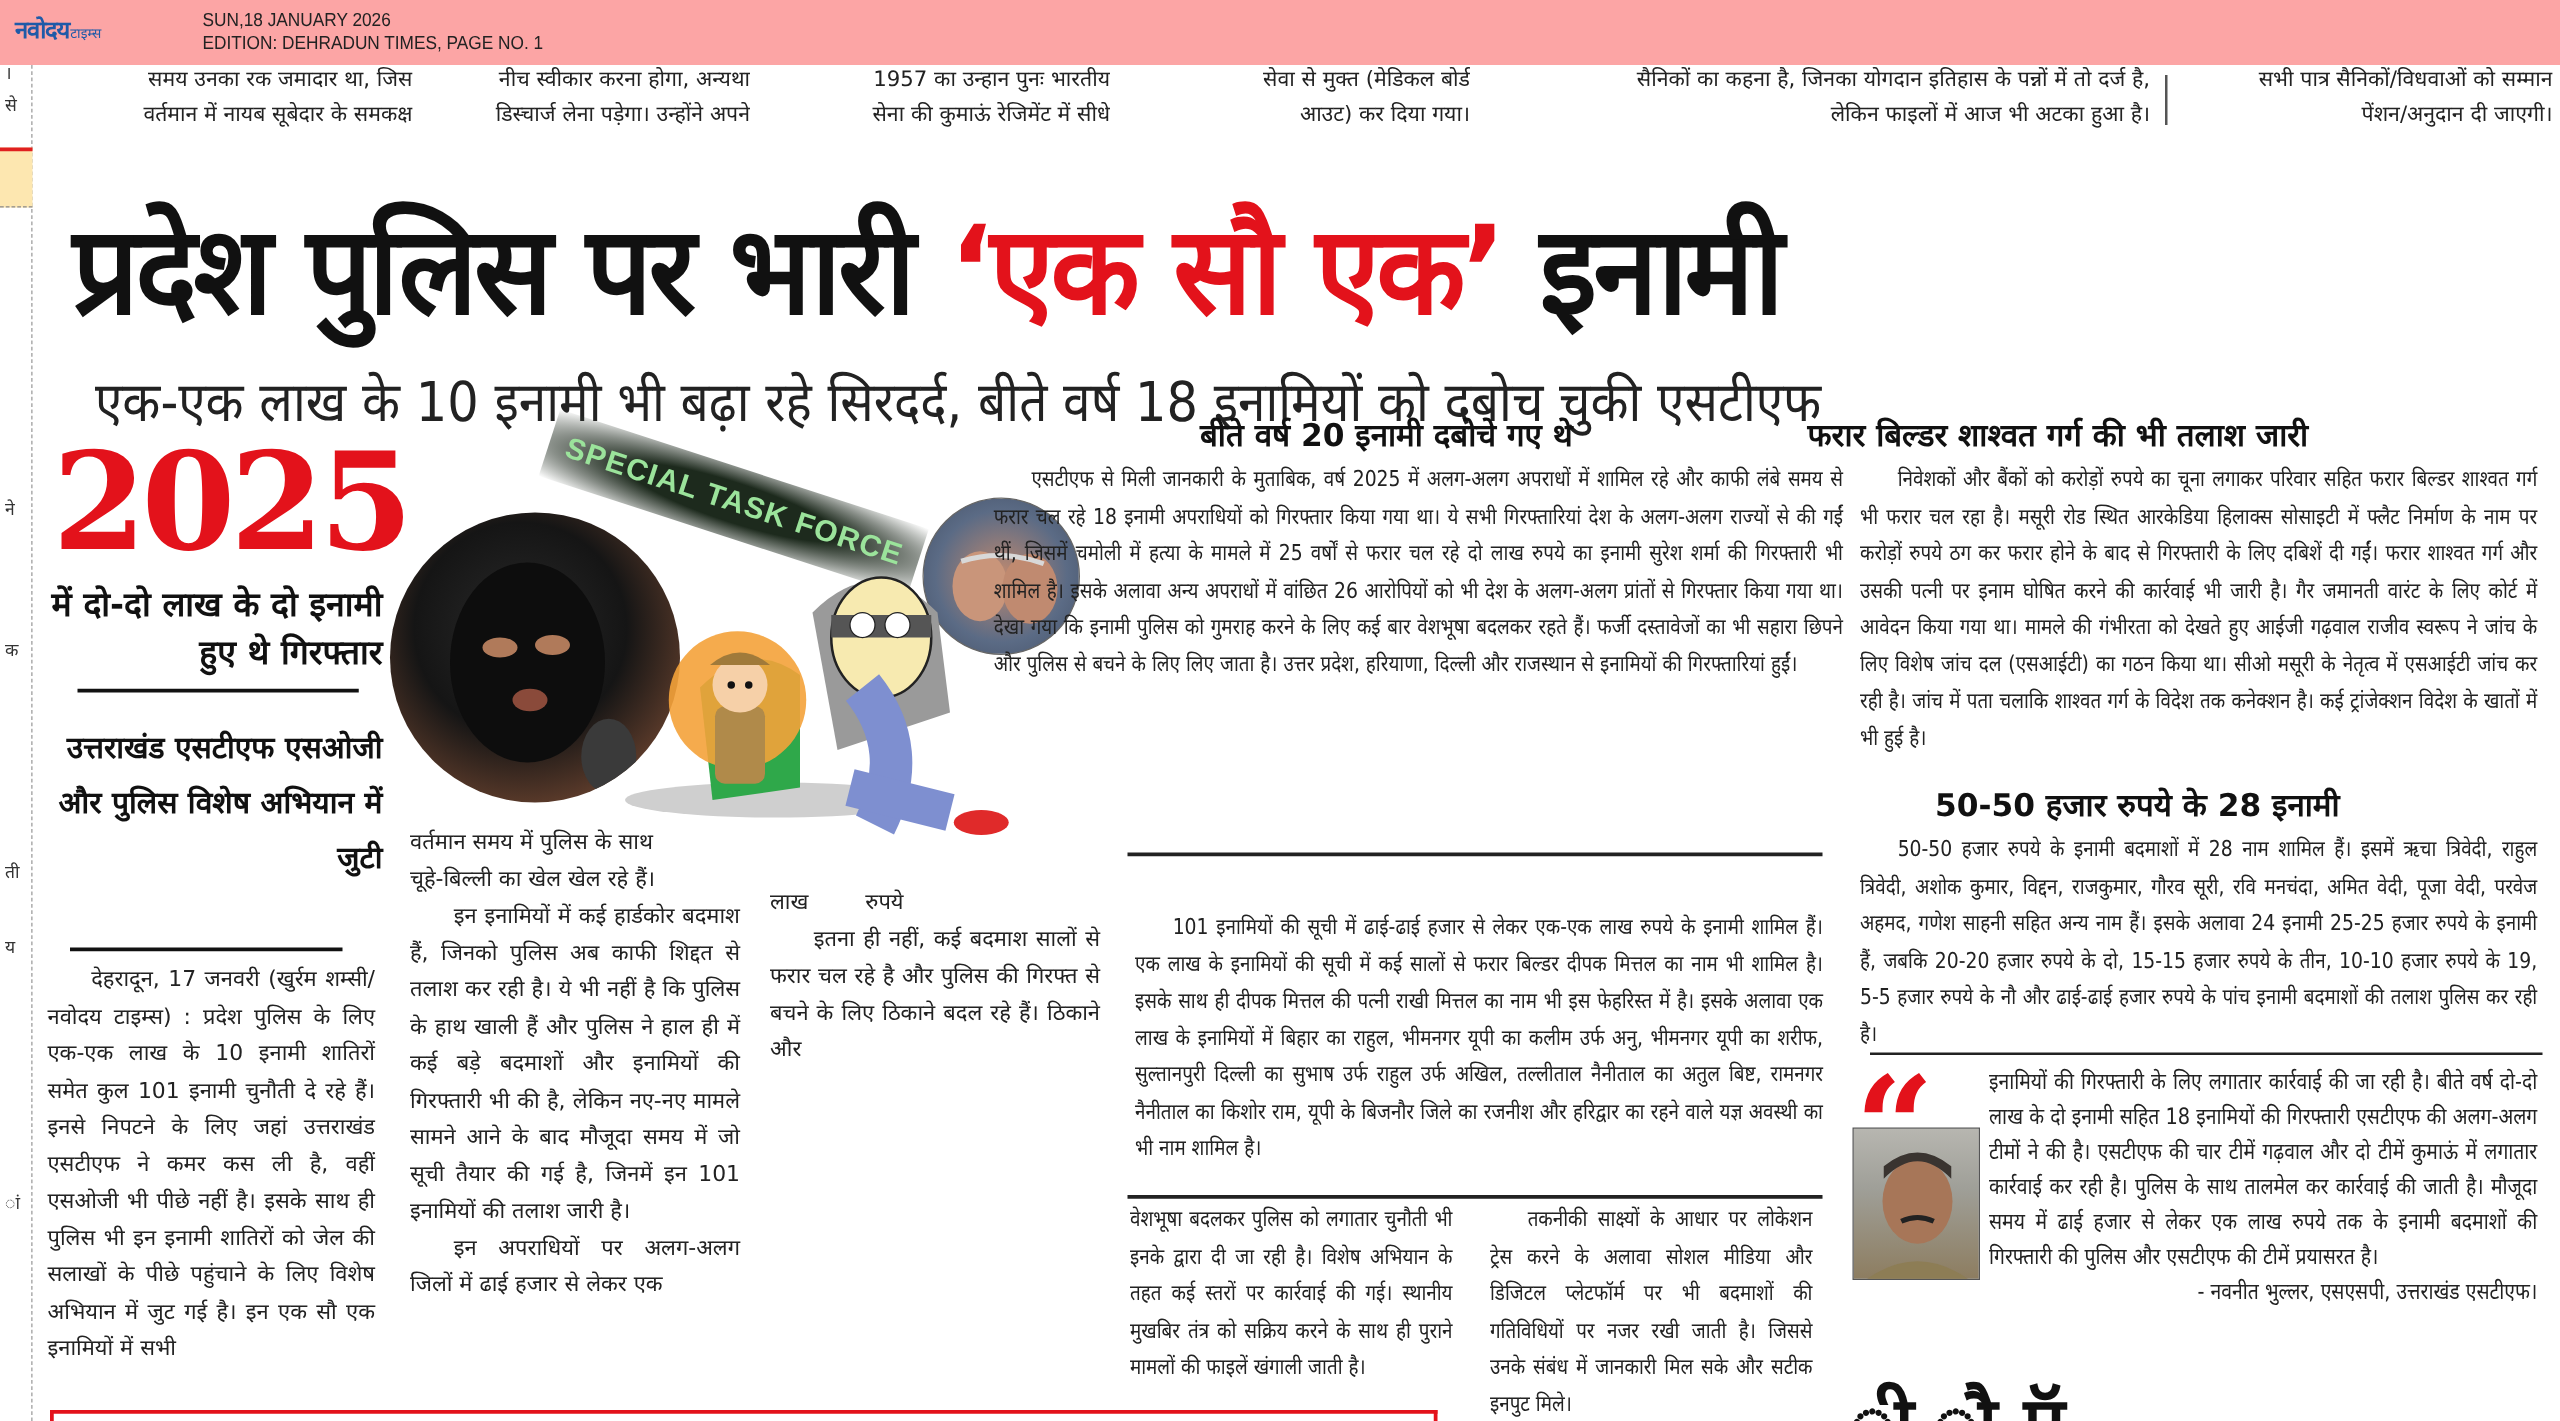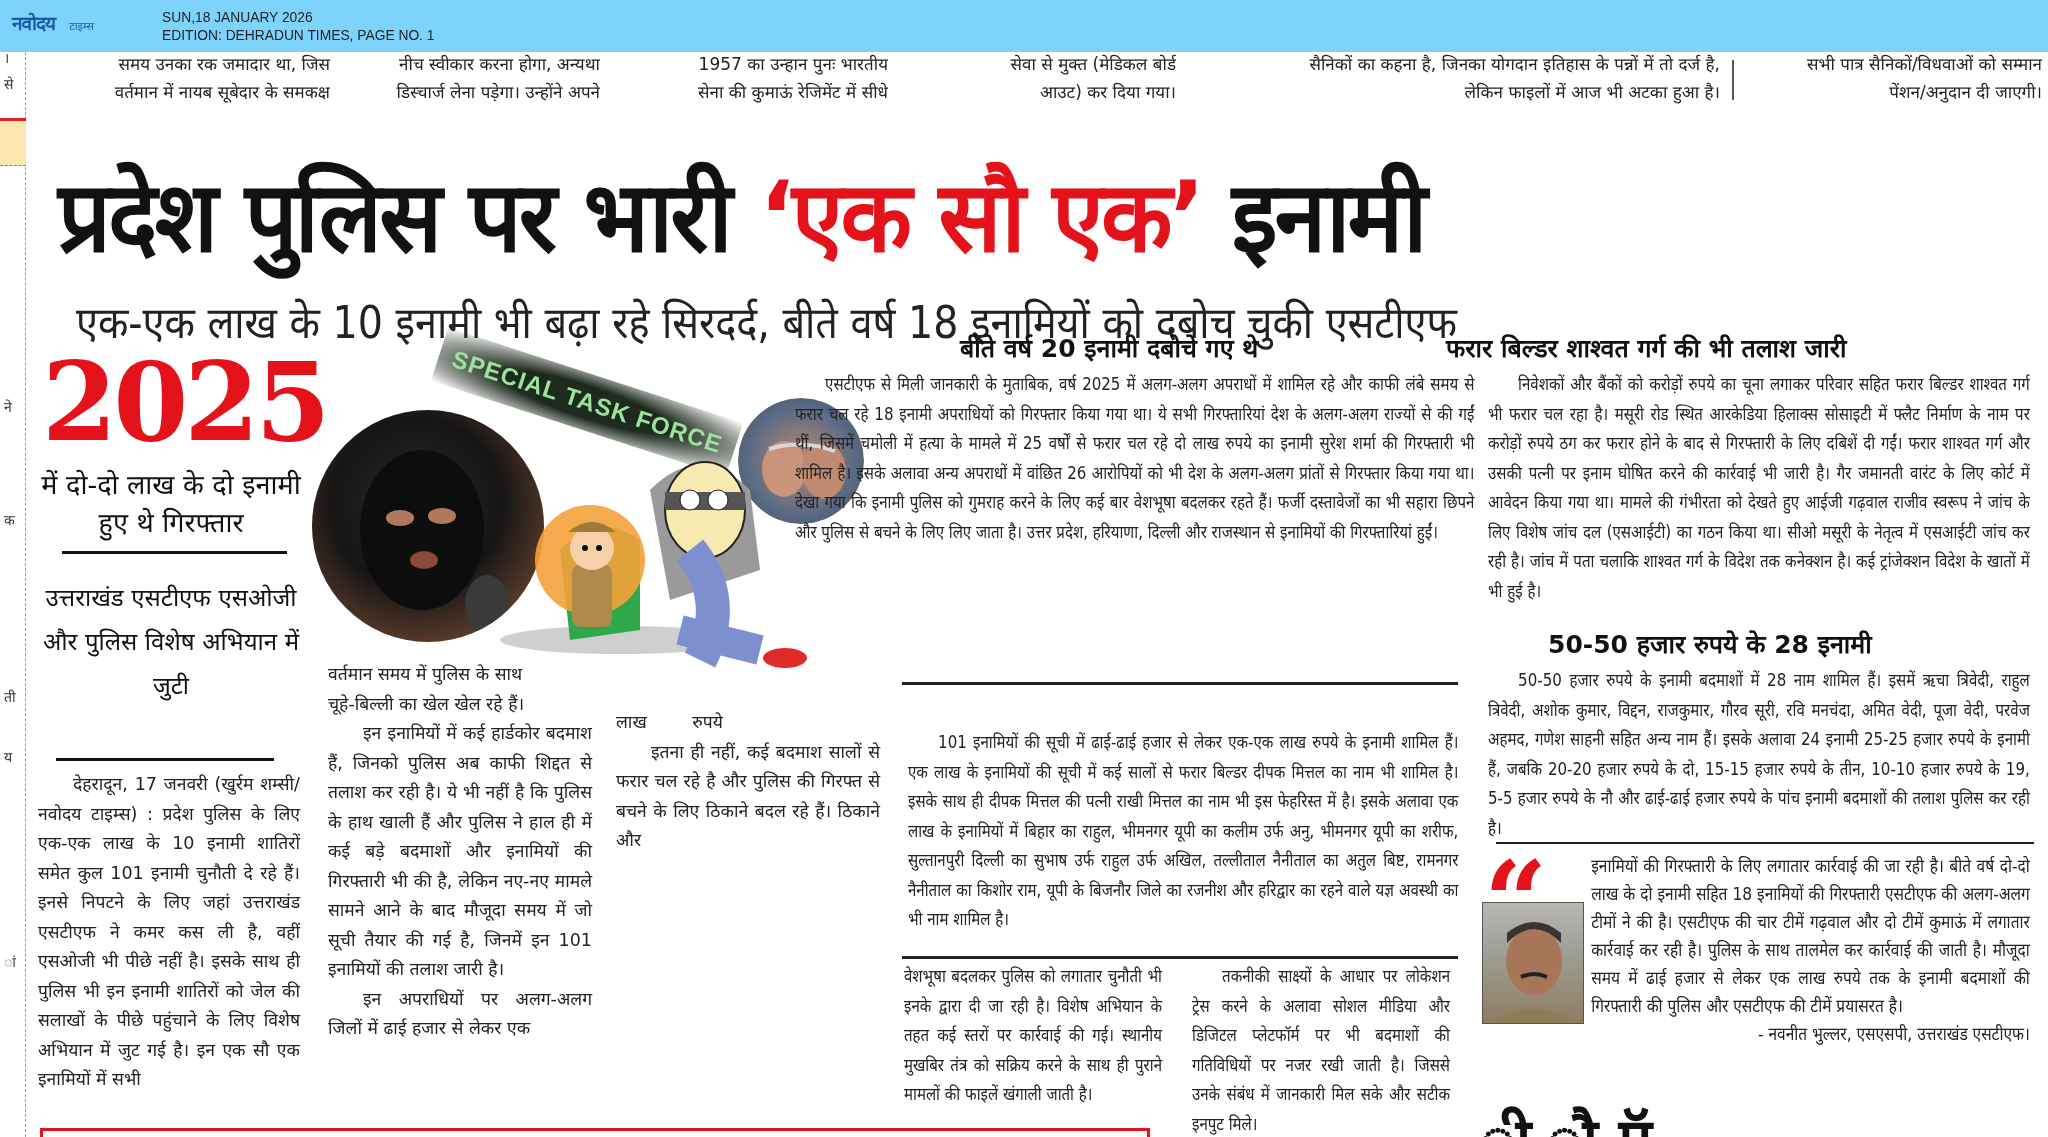--- a/index.html
+++ b/index.html
@@ -1,43 +1,43 @@
 <!DOCTYPE html>
 <html><head>
 <meta charset="utf-8">
 <style>
   * { box-sizing: border-box; margin: 0; padding: 0; }
   html, body { width: 2048px; height: 1137px; overflow: hidden; background: #ffffff; }
   body { position: relative; font-family: "DejaVu Sans", sans-serif; color: #1a1a1a; }
 
   
-  .topbar { position: absolute; left: 0; top: 0; width: 2048px; height: 52px; background: #7dd3fc; }
+  .topbar { position: absolute; left: 0; top: 0; width: 2048px; height: 52px; background: #fca5a5; }
   .logo { position: absolute; left: 12px; top: 10px; display: flex; align-items: baseline; }
   .logo-main { font-family: "DejaVu Sans", sans-serif; font-weight: bold; font-size: 19px; color: #1f5aa8; letter-spacing: -1px; }
-  .logo-sub { font-family: "DejaVu Sans", sans-serif; font-size: 11px; color: #1f5aa8; margin-left: 14px; }
+  .logo-sub { font-family: "DejaVu Sans", sans-serif; font-size: 11px; color: #1f5aa8; margin-left: 1px; }
   .meta { position: absolute; left: 162px; top: 8px; font-family: "Liberation Sans", sans-serif; font-size: 15px; line-height: 18px; color: #222; transform: scaleX(0.92); transform-origin: left top; }
 
   
   .paper { position: absolute; left: 0; top: 52px; width: 2048px; height: 1085px; overflow: hidden; }
   .leftstrip { position: absolute; left: 0; top: 0; width: 26px; height: 1085px; border-right: 1px dashed #9a9a9a; }
   .leftstrip .tab { position: absolute; left: 0; top: 66px; width: 26px; height: 48px; background: #fde7b0; border-top: 3px solid #e02020; border-bottom: 1px dashed #888; }
   .leftstrip .frag { position: absolute; left: 4px; font-size: 14px; color: #333; }
 
   
   .prev { position: absolute; top: -2px; font-size: 17px; line-height: 28px; color: #222; white-space: nowrap; overflow: hidden; text-align: right; }
   .prev-sep { position: absolute; left: 1732px; top: 8px; width: 2px; height: 40px; background: #555; }
 
   
   .headline { position: absolute; left: 58px; top: 90px; width: 1980px; height: 150px; font-family: "DejaVu Sans", sans-serif; font-weight: bold; font-size: 98px; line-height: 150px; white-space: nowrap; transform: scaleX(0.95); transform-origin: left top; letter-spacing: -3px; color: #111; }
   .headline .red { color: #e3121b; }
   .subhead { position: absolute; left: 76px; top: 240px; width: 1960px; font-family: "DejaVu Sans", sans-serif; font-size: 44px; line-height: 62px; white-space: nowrap; color: #222; transform: scaleX(0.9); transform-origin: left top; }
 
   
   .big-year { position: absolute; left: 42px; top: 290px; width: 260px; text-align: right; font-family: "DejaVu Serif", serif; font-weight: bold; font-size: 108px; line-height: 120px; color: #e3121b; letter-spacing: -4px; }
-  .side-head { position: absolute; left: 36px; width: 270px; text-align: center; font-weight: normal; font-size: 27px; line-height: 38px; color: #111; }
+  .side-head { position: absolute; left: 36px; width: 270px; text-align: right; font-weight: bold; font-size: 27px; line-height: 38px; color: #111; }
   .rule { position: absolute; height: 3px; background: #111; }
   .body { position: absolute; font-family: "DejaVu Sans", sans-serif; font-size: 17.5px; line-height: 29.5px; color: #222; text-align: justify; }
   .body p { text-indent: 0; }
   .body p.ind { text-indent: 2em; }
   .condensed { transform: scaleX(0.86); transform-origin: left top; }
 
   
   .illus { position: absolute; left: 300px; top: 278px; width: 500px; height: 370px; }
   .circle-photo { position: absolute; border-radius: 50%; overflow: hidden; }
   .stf-banner { position: absolute; left: 132px; top: 44px; width: 310px; height: 56px; transform: rotate(18deg); font-family: "Liberation Sans", sans-serif; font-weight: bold; font-size: 24px; color: #9be39b; background: radial-gradient(ellipse at center, #1d2a1d 40%, rgba(60,70,60,0.6) 70%, rgba(255,255,255,0) 100%); text-align: center; line-height: 56px; letter-spacing: 1px; }

